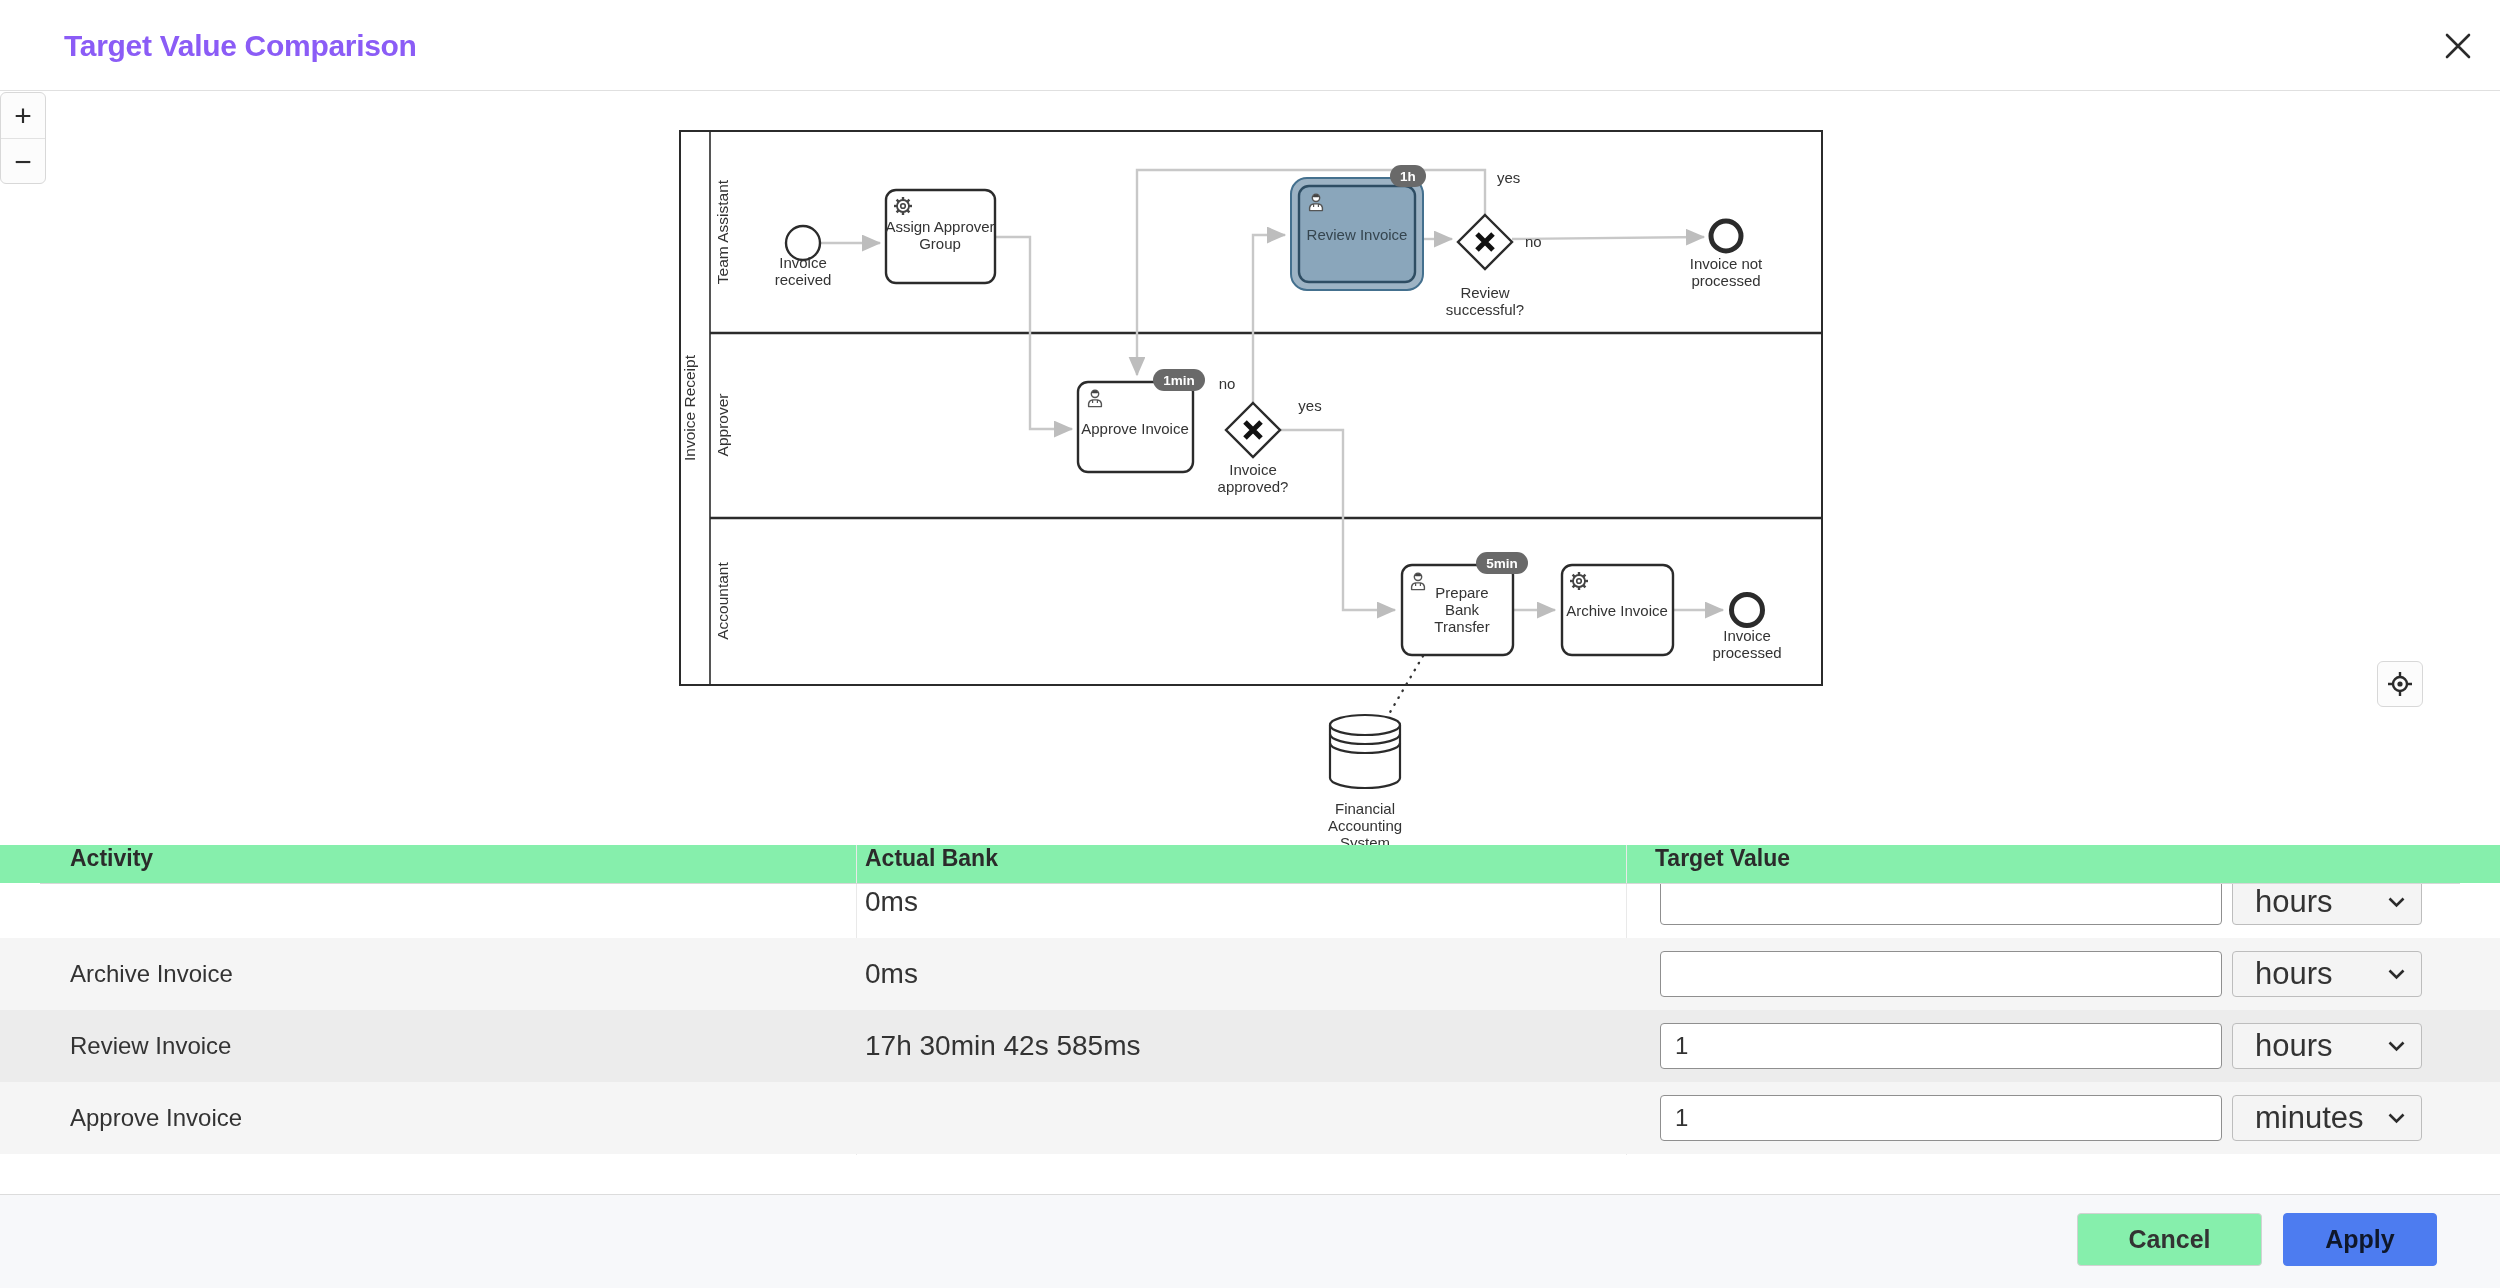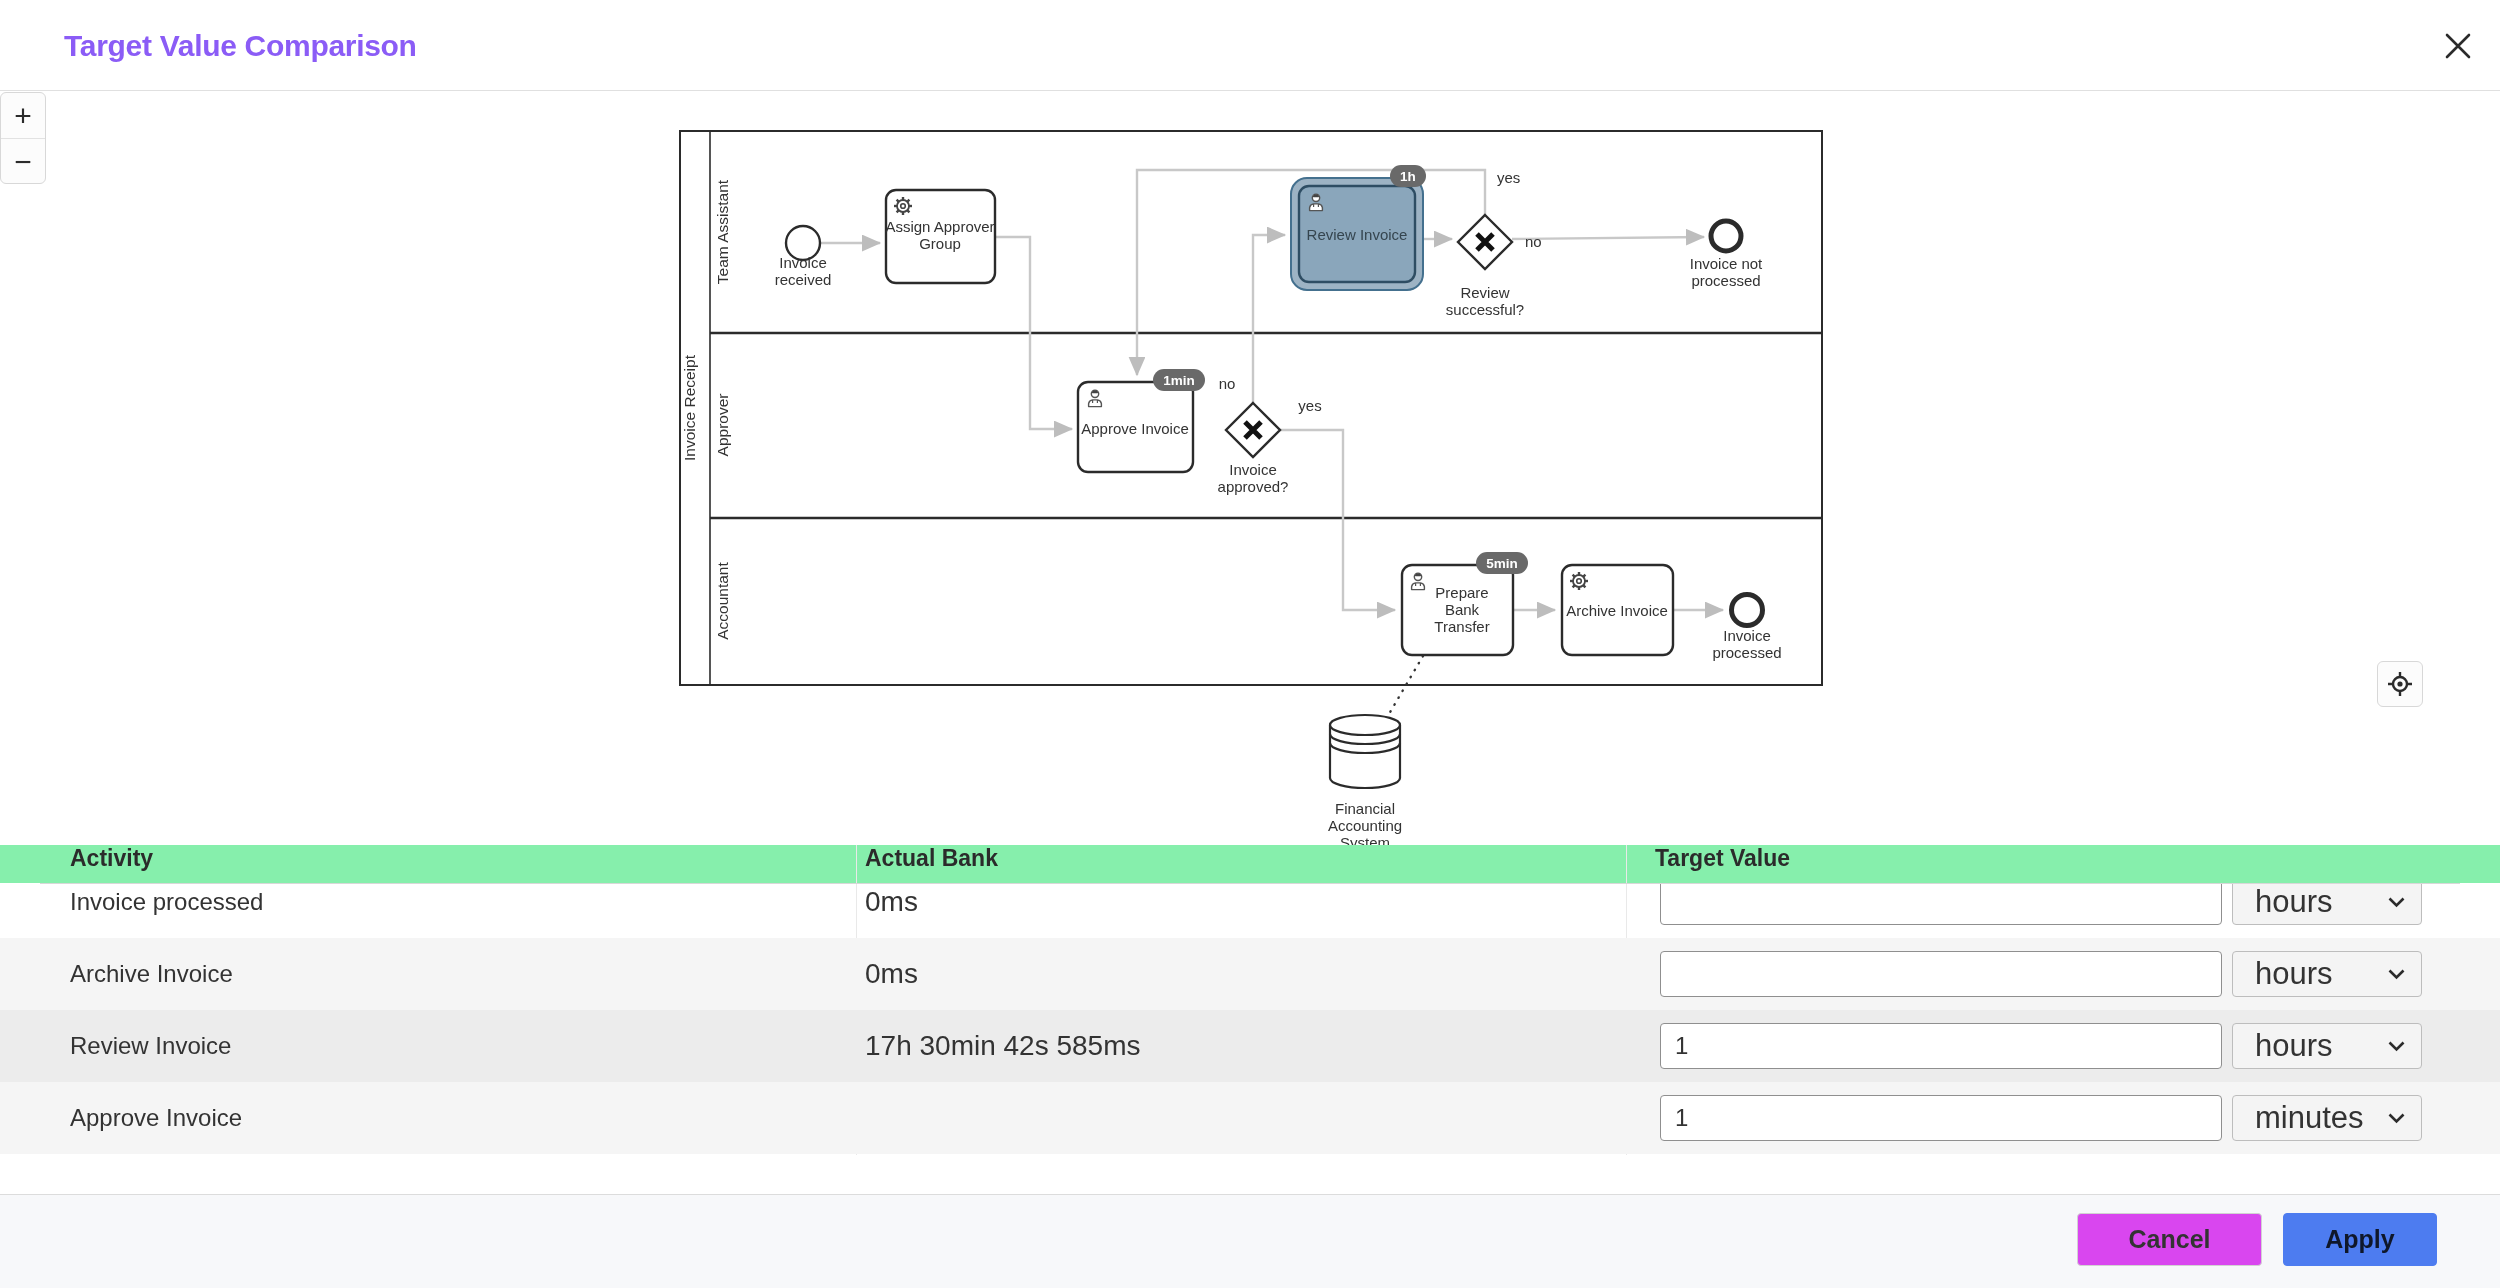--- a/index.html
+++ b/index.html
@@ -48,21 +48,21 @@
                    border:1px solid #bdbdbd; border-radius:4px; background:#f4f4f4;
                    display:flex; align-items:center; justify-content:space-between;
                    padding:0 16px 0 22px; cursor:pointer; font-size:31px; color:#333; }
 
   
   .modal-footer { position:absolute; left:0; top:1194px; width:2500px; height:94px;
                   background:#f7f8fa; border-top:1px solid #dcdcdc; }
   .btn { position:absolute; top:18px; height:53px; border-radius:4px; font-size:25px;
          display:flex; align-items:center; justify-content:center; cursor:pointer;
          font-family:"Liberation Sans", sans-serif; }
-  .btn-cancel { left:2077px; width:185px; background:#d946ef; border:1px solid #d2d2d2;
+  .btn-cancel { left:2077px; width:185px; background:#86efac; border:1px solid #d2d2d2;
                 color:#333; font-weight:bold; }
   .btn-apply  { left:2283px; width:154px; background:var(--accent,#4d7cf0); border:1px solid var(--accent,#4d7cf0);
                 color:#0f172a; font-weight:bold; }
 </style>
 </head>
 <body>
 
 <div class="modal-header">
   <div class="modal-title">Target Value Comparison</div>
   <button class="close-btn">
@@ -242,21 +242,20 @@
   <div class="col" style="left:1655px">Target Value</div>
 </div>
 <div class="tbl-vline" style="left:856px"></div>
 <div class="tbl-vline" style="left:1626px"></div>
 <div class="tbl-hline"></div>
 
 <div class="tbl-body">
   <div class="tbl-scroll">
 
     <div class="row">
-      <div class="activity">Invoice processed</div>
       <div class="actual">0ms</div>
       <input class="tv" type="text" value="" style="">
       <div class="unit-select">
         <span>hours</span>
         <svg width="17" height="11" viewBox="0 0 17 11">
           <path d="M1.5,1.5 L8.5,8.5 L15.5,1.5" fill="none" stroke="#2b2b2b" stroke-width="2.6"></path>
         </svg>
       </div>
     </div>
 

